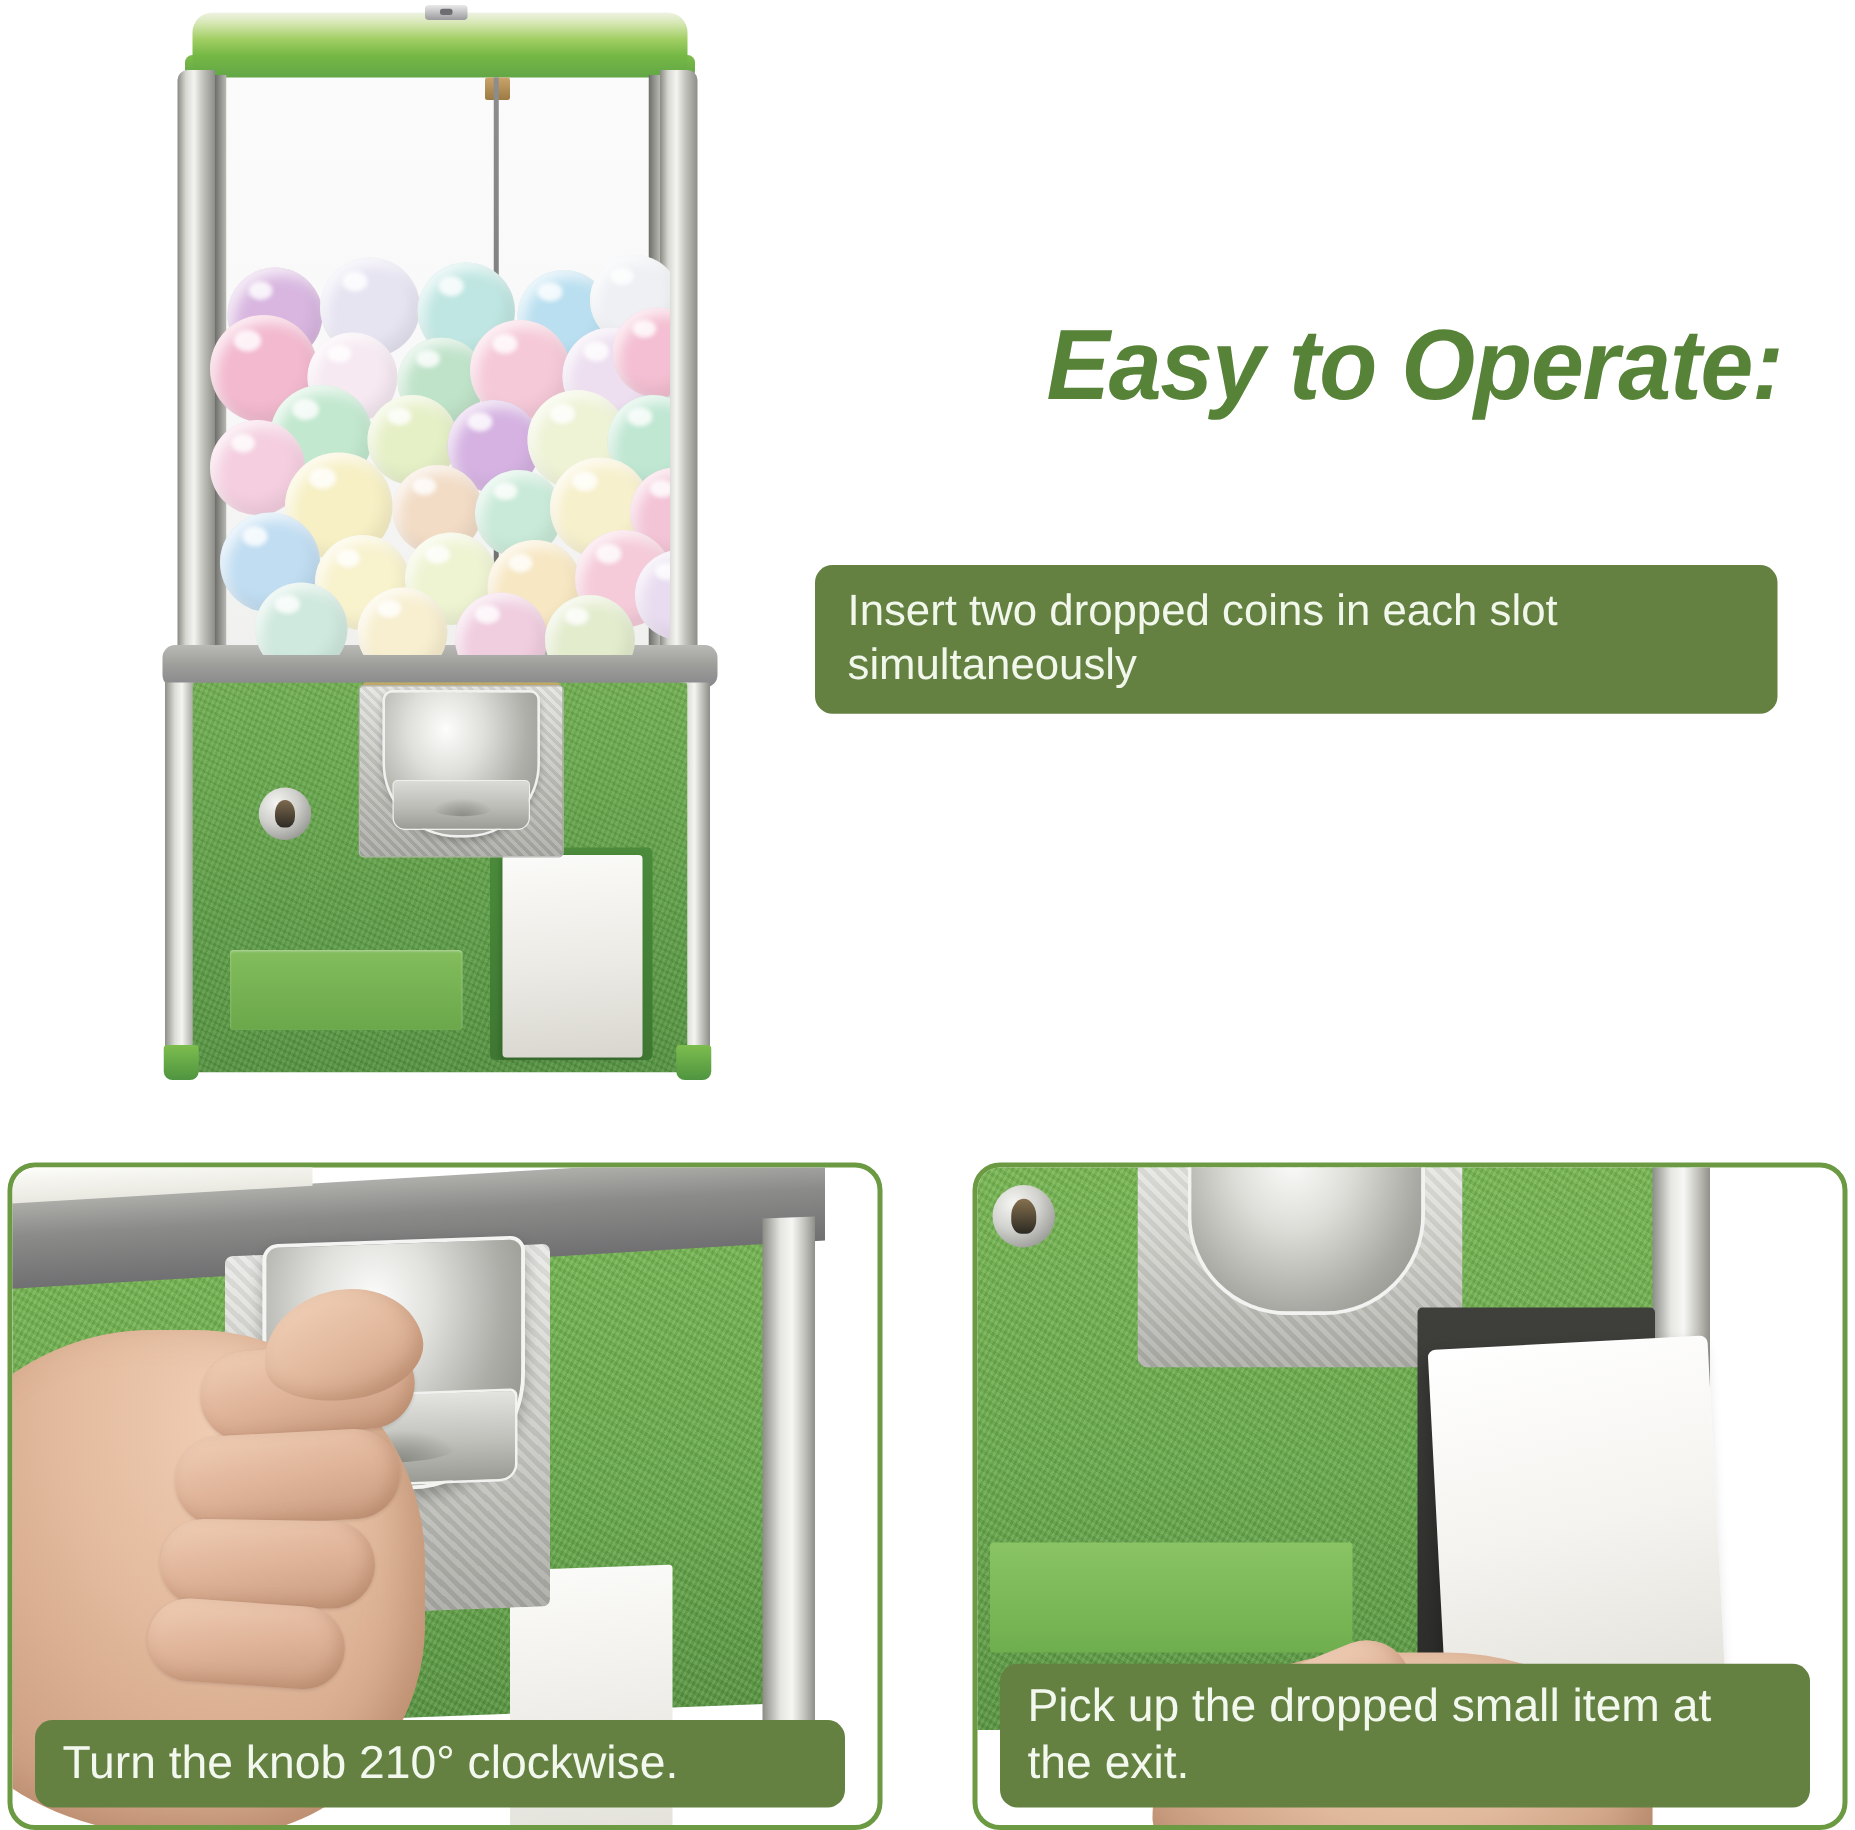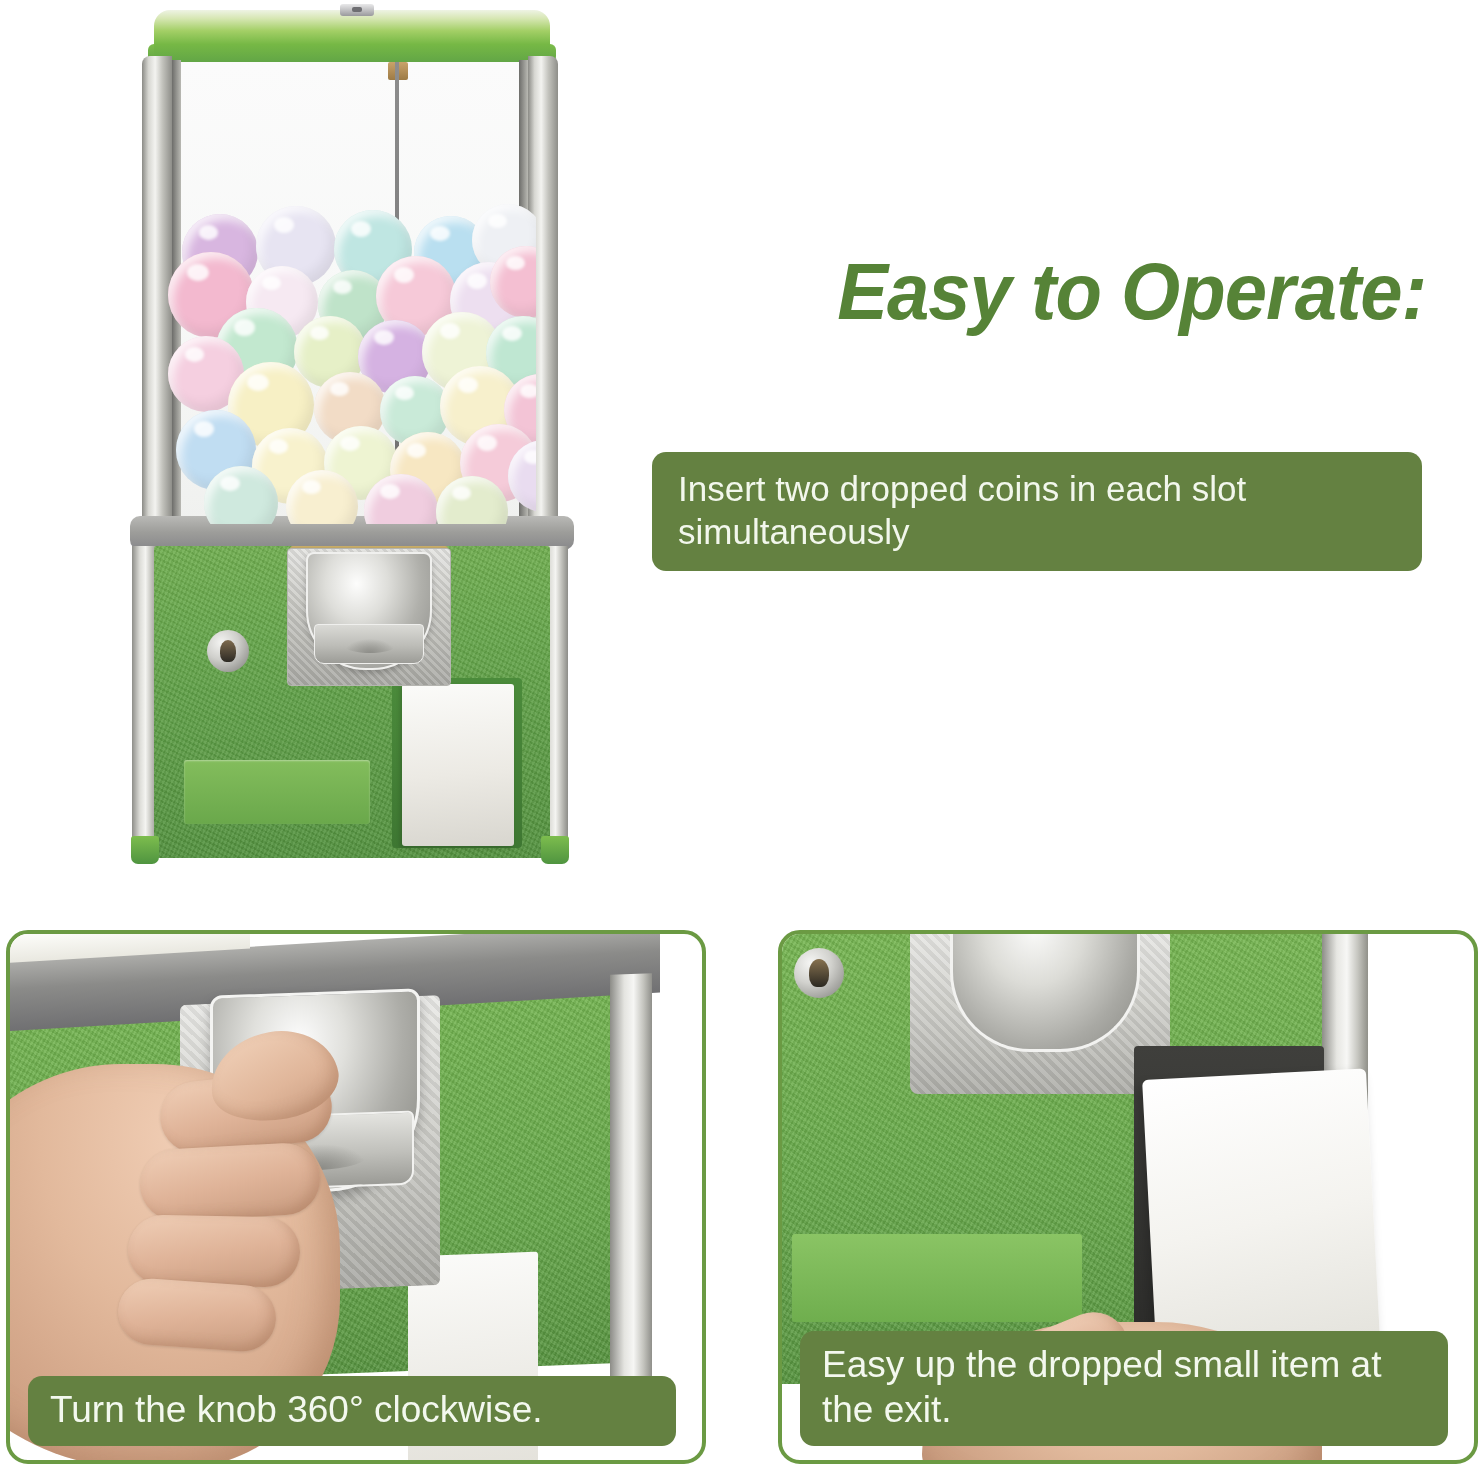--- a/index.html
+++ b/index.html
@@ -460,33 +460,33 @@
       <div class="lp-mechplate"></div>
       <div class="lp-knob"></div>
       <div class="lp-knob-lip"></div>
       <div class="lp-hand"></div>
       <div class="finger f1"></div>
       <div class="finger f2"></div>
       <div class="finger f3"></div>
       <div class="finger f4"></div>
       <div class="lp-thumb"></div>
     </div>
-    <div class="cap-bottom">Turn the knob 360° clockwise.</div>
+    <div class="cap-bottom">Turn the knob 210° clockwise.</div>
   </div>
 
   <div class="panel" id="panel-right">
     <div class="photo">
       <div class="rp-green"></div>
       <div class="rp-rail"></div>
       <div class="rp-keylock"></div>
       <div class="rp-mechplate"></div>
       <div class="rp-knobface"></div>
       <div class="rp-label-plate"></div>
       <div class="rp-exit-recess"></div>
       <div class="rp-flap"></div>
       <div class="rp-hand"></div>
       <div class="rf rf1"></div>
       <div class="rf rf2"></div>
     </div>
-    <div class="cap-bottom" id="cap-right-box">Easy up the dropped small item at the exit.</div>
+    <div class="cap-bottom" id="cap-right-box">Pick up the dropped small item at the exit.</div>
   </div>
 
 </div>
 
 </body></html>

